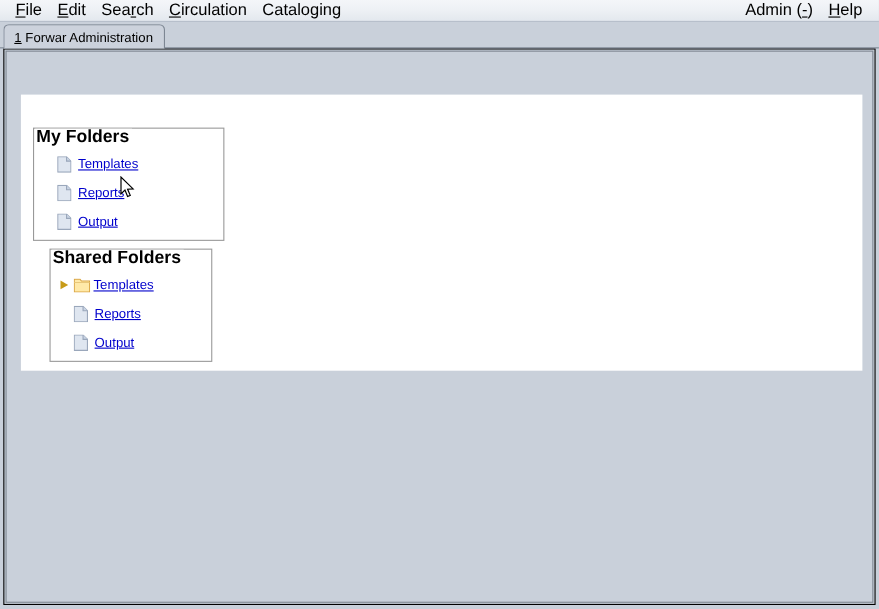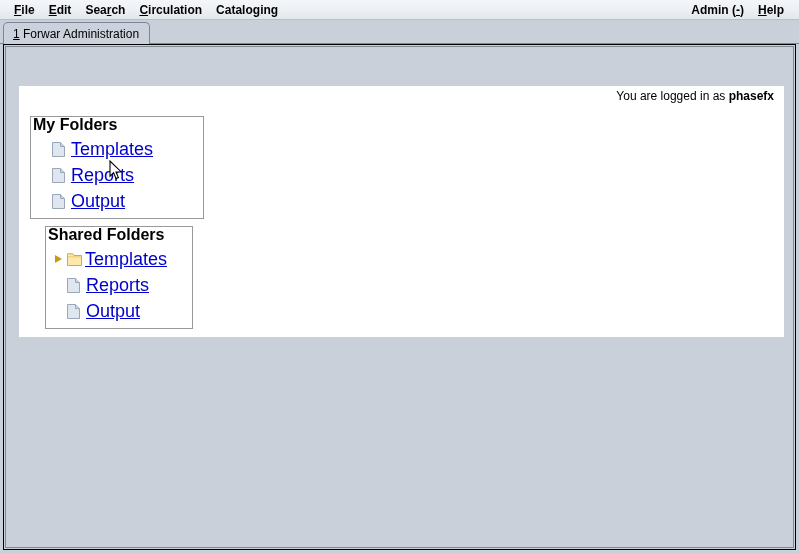--- a/index.html
+++ b/index.html
@@ -34,27 +34,26 @@
     align-items: center;
     padding-left: 7px;
   }
   .menu-right {
     display: flex;
     align-items: flex-start;
     margin-left: auto;
     padding-right: 8px;
   }
   .menu-item {
-    font-size: 12px;
+    font-size: 15px;
     line-height: 14px;
     color: #000;
     padding: 1px 7px 1px 7px;
     white-space: nowrap;
     cursor: default;
-    font-weight: bold;
   }
   .acc { text-decoration: underline; }
 
   
   .tabstrip {
     position: absolute;
     left: 0; top: 20px;
     width: 799px;
     height: 24px;
     background: #c9d0da;
@@ -250,21 +249,21 @@
   .icon-doc svg { display: block; }
   .icon-folder {
     width: 15px;
     height: 13px;
     flex: none;
     margin-right: 3px;
     position: relative;
   }
   .icon-folder svg { display: block; }
   .flink {
-    font-size: 18px;
+    font-size: 12px;
     line-height: 14px;
     color: #0000cc;
     text-decoration: underline;
     cursor: pointer;
     white-space: nowrap;
   }
 
   
   .cursor {
     position: absolute;
@@ -301,21 +300,20 @@
       <span>Forwar Administration</span>
   </div>
 </div>
 
 <div class="client-frame">
   <div class="client-inner">
 
 
     <div class="page">
 
-      <div class="login-line"><span>You are logged in as </span><span class="login-user">phasefx</span></div>
 
       <div class="panel panel-my">
         <div class="panel-title">My Folders</div>
         <div class="panel-list">
 
           <div class="row">
             <span class="twisty-spacer"></span>
             <span class="icon-doc">
               <svg width="13" height="15" viewBox="0 0 13 15">
                 <path d="M0.5 0.5 H8.5 L12.5 4.5 V14.5 H0.5 Z" fill="#dfe6f0" stroke="#9aa7bb" stroke-width="1"></path>

